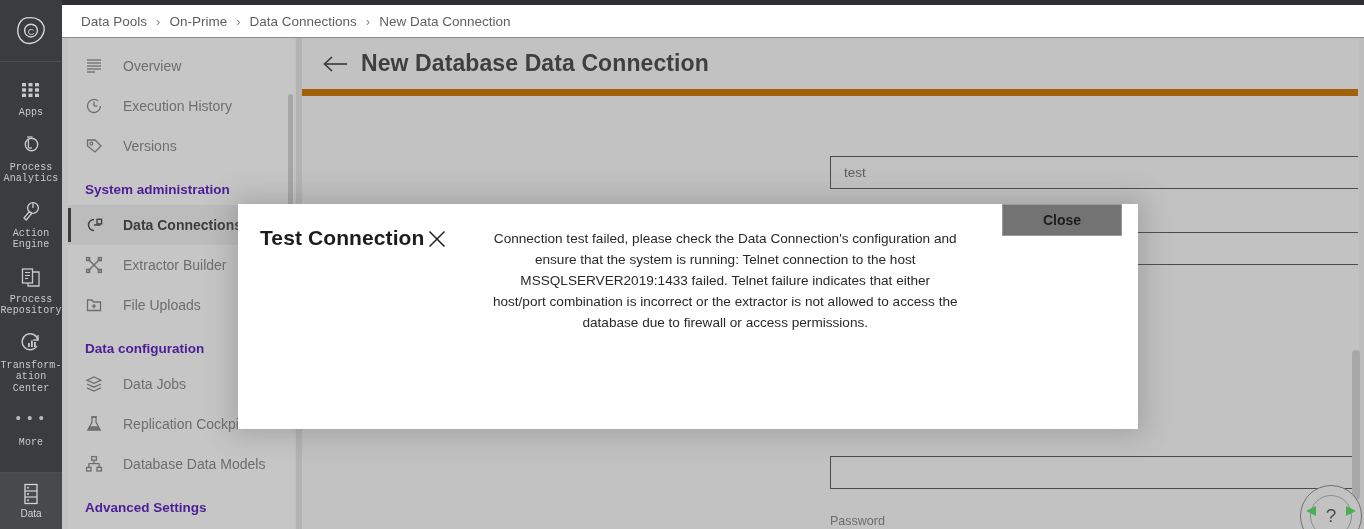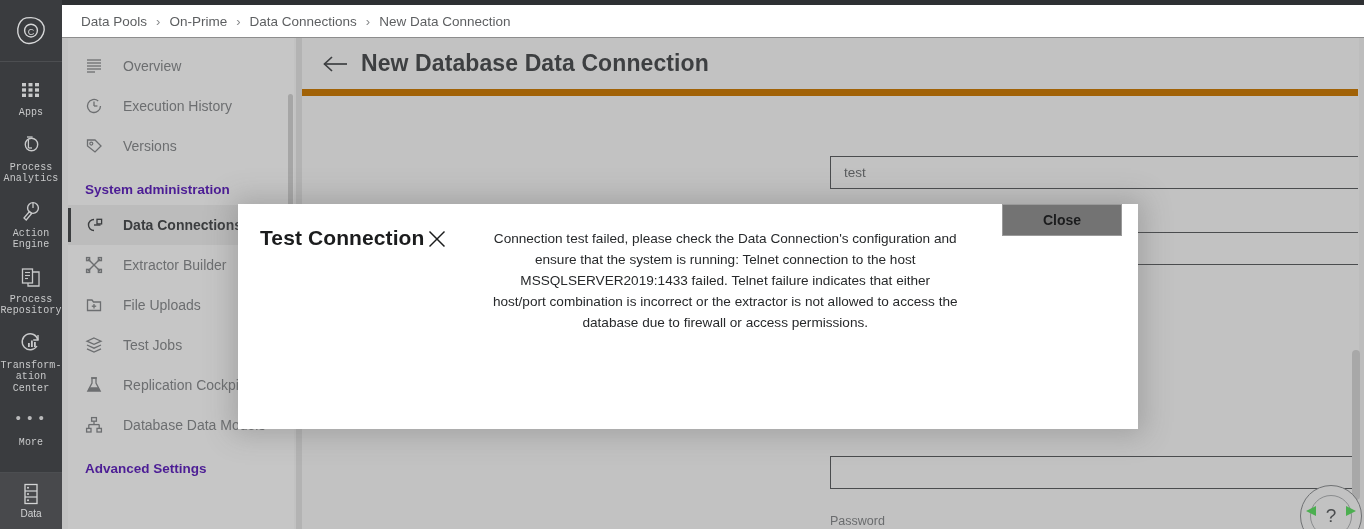--- a/index.html
+++ b/index.html
@@ -450,32 +450,33 @@
         <span class="n-ico">
           <svg width="20" height="20" viewBox="0 0 20 20">
             <path d="M3.5 5 H8 L9.5 7 H16.5 V15.5 H3.5 Z" fill="none" stroke="#6c6e70" stroke-width="1.3"></path>
             <line x1="10" y1="9" x2="10" y2="13.5" stroke="#6c6e70" stroke-width="1.3"></line>
             <line x1="7.8" y1="11.2" x2="12.2" y2="11.2" stroke="#6c6e70" stroke-width="1.3"></line>
           </svg>
         </span>
         <span class="n-lbl">File Uploads</span>
       </div>
 
+      <div class="nav-head">Data configuration</div>
 
       <div class="nav-row">
         <span class="n-ico">
           <svg width="20" height="20" viewBox="0 0 20 20">
             <g fill="none" stroke="#6c6e70" stroke-width="1.3">
               <path d="M10 3 L17 6.2 L10 9.4 L3 6.2 Z"></path>
               <path d="M3 10 L10 13.2 L17 10"></path>
               <path d="M3 13.8 L10 17 L17 13.8"></path>
             </g>
           </svg>
         </span>
-        <span class="n-lbl">Test Jobs</span>
+        <span class="n-lbl">Data Jobs</span>
       </div>
 
       <div class="nav-row">
         <span class="n-ico">
           <svg width="20" height="20" viewBox="0 0 20 20">
             <path d="M8 3 V8 L3.8 16 H16.2 L12 8 V3 Z" fill="none" stroke="#6c6e70" stroke-width="1.3"></path>
             <line x1="7" y1="3" x2="13" y2="3" stroke="#6c6e70" stroke-width="1.3"></line>
             <path d="M5.6 12.2 H14.4 L16.2 16 H3.8 Z" fill="#6c6e70"></path>
           </svg>
         </span>

